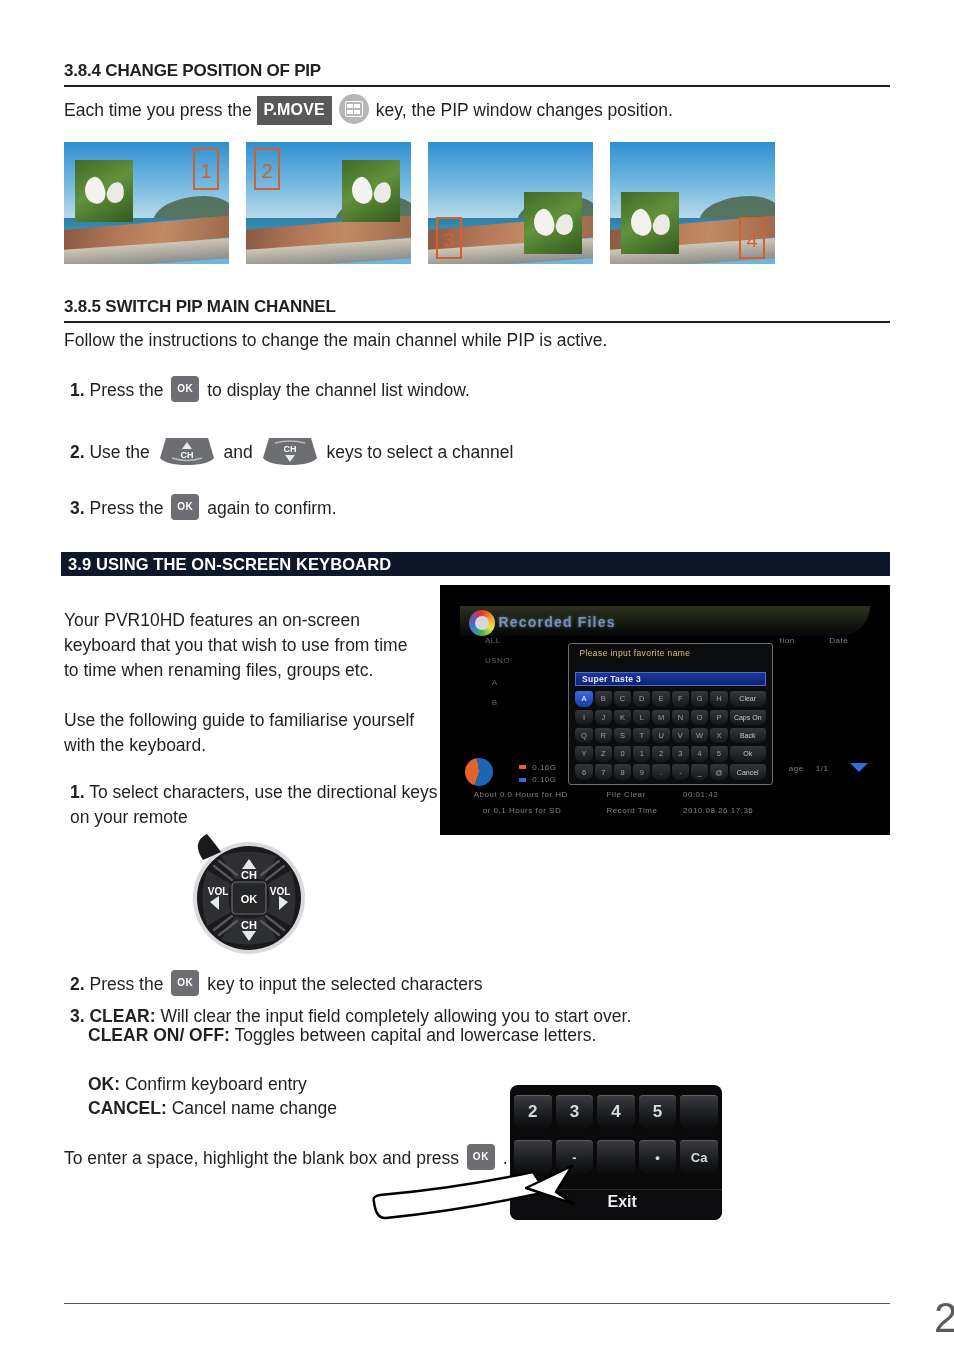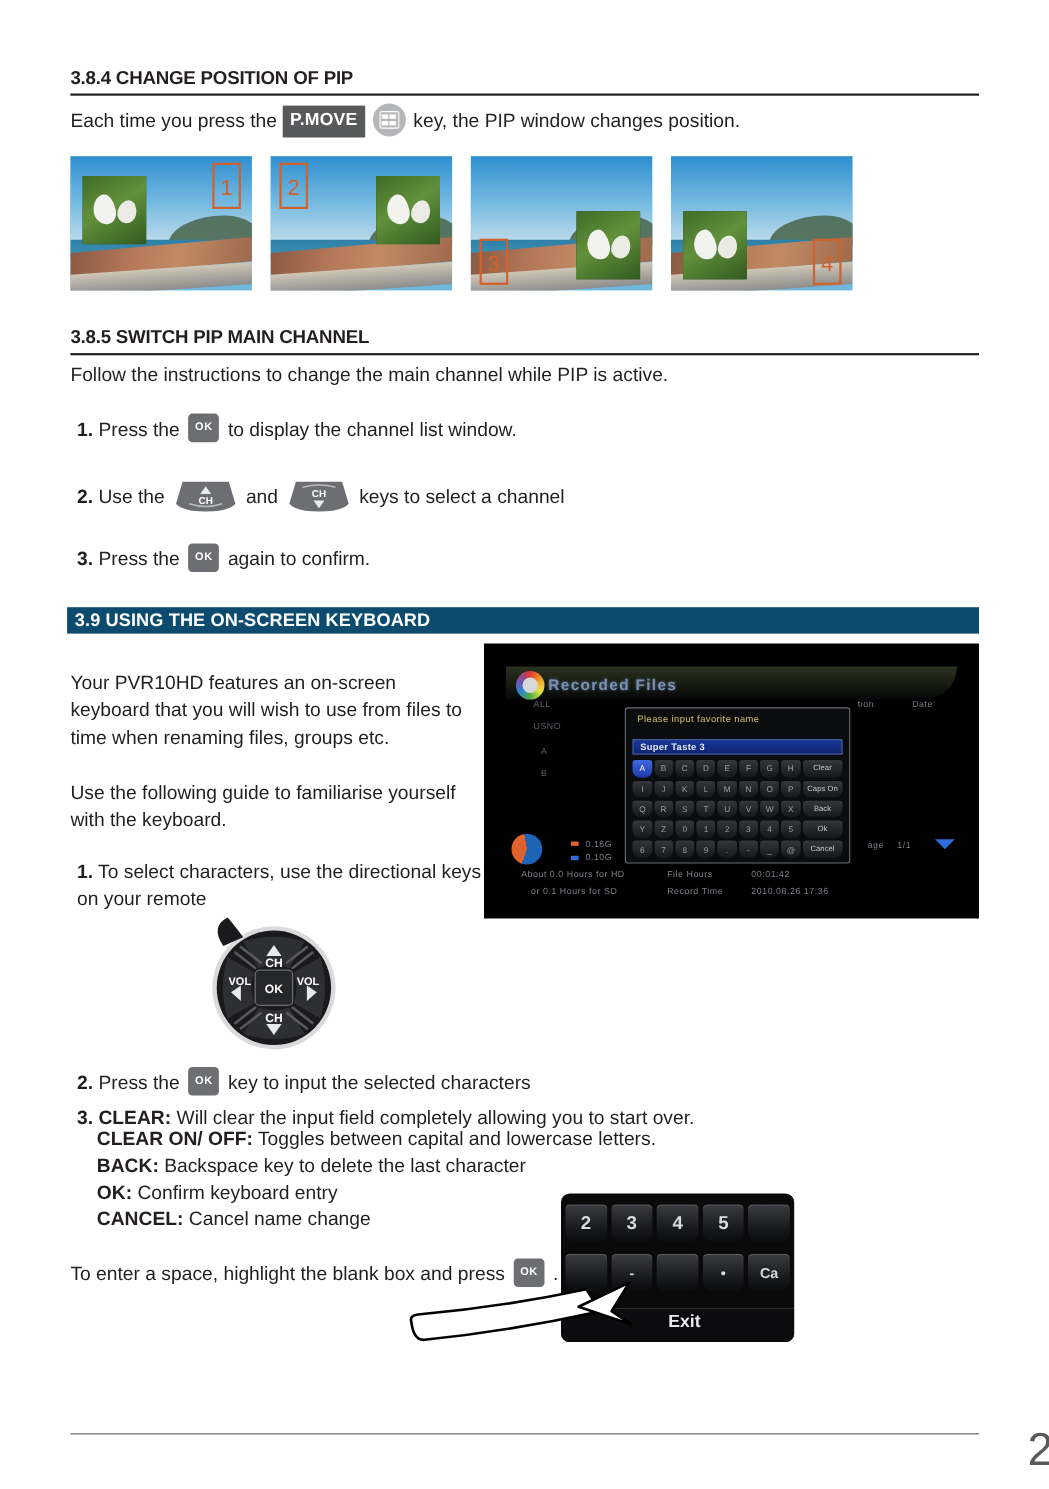--- a/index.html
+++ b/index.html
@@ -139,21 +139,21 @@
     font-size:20px;
     text-align:center;
     line-height:42px;
     box-sizing:border-box;
     font-family:"Liberation Sans", sans-serif;
   }
 
   
   .band{
     position:absolute;
-    background:#0c4a6e;
+    background:#0f172a;
     color:#ffffff;
     font-weight:bold;
     font-size:16.5px;
     letter-spacing:0.1px;
     display:flex;
     align-items:center;
     padding-left:7px;
     box-sizing:border-box;
   }
 
@@ -380,21 +380,21 @@
 
   <div class="body-text nowrap" style="left:70px;top:496px;">
     <b class="lbl">3.</b>
     <span>Press the</span>
     <span class="okkey">OK</span>
     <span>again to confirm.</span>
   </div>
 
   <div class="band" style="left:61px;top:552px;width:829px;height:24px;">3.9 USING THE ON-SCREEN KEYBOARD</div>
 
-  <div class="body-text" style="left:64px;top:608px;width:360px;line-height:25px;">Your PVR10HD features an on-screen keyboard that you will wish to use from files to time when renaming files, groups etc.</div>
+  <div class="body-text" style="left:64px;top:608px;width:360px;line-height:25px;">Your PVR10HD features an on-screen keyboard that you that wish to use from time to time when renaming files, groups etc.</div>
   <div class="body-text" style="left:64px;top:708px;width:360px;line-height:25px;">Use the following guide to familiarise yourself with the keyboard.</div>
 
   <div class="body-text" style="left:70px;top:780px;width:370px;line-height:25px;">
     <b class="lbl">1.</b>
     <span>To select characters, use the directional keys on your remote</span>
   </div>
 
   <div class="tv" style="left:440px;top:585px;width:450px;height:250px;">
     <div class="tv-inner">
       <div class="tv-topbar"></div>
@@ -477,21 +477,21 @@
       </div>
 
       <div class="tv-pie"></div>
       <div class="tv-chip" style="left:17.5%;top:72%;background:#e2622c;"></div>
       <div class="tv-chip" style="left:17.5%;top:77%;background:#2f6ed8;"></div>
       <div class="tv-dim2" style="left:20.5%;top:71%;">0.16G</div>
       <div class="tv-dim2" style="left:20.5%;top:76%;">0.10G</div>
 
       <div class="tv-dim2" style="left:7.5%;top:82%;">About 0.0 Hours for HD</div>
       <div class="tv-dim2" style="left:9.5%;top:88.5%;">or 0.1 Hours for SD</div>
-      <div class="tv-dim2" style="left:37%;top:82%;">File Hours</div>
+      <div class="tv-dim2" style="left:37%;top:82%;">File Clear</div>
       <div class="tv-dim2" style="left:37%;top:88.5%;">Record Time</div>
       <div class="tv-dim2" style="left:54%;top:82%;">00:01:42</div>
       <div class="tv-dim2" style="left:54%;top:88.5%;">2010.08.26 17:36</div>
 
       <div class="tv-dim2" style="left:77.5%;top:71.5%;">age</div>
       <div class="tv-dim2" style="left:83.5%;top:71.5%;">1/1</div>
       <div class="tv-arrow"></div>
     </div>
   </div>
 
@@ -543,24 +543,20 @@
 
   <div class="body-text nowrap" style="left:70px;top:1004px;">
     <b class="lbl">3.</b>
     <b class="lbl">CLEAR:</b>
     <span>Will clear the input field completely allowing you to start over.</span>
   </div>
   <div class="body-text nowrap" style="left:88px;top:1023px;">
     <b class="lbl">CLEAR ON/ OFF:</b>
     <span>Toggles between capital and lowercase letters.</span>
   </div>
-  <div class="body-text nowrap" style="left:88px;top:1047px;">
-    <b class="lbl">BACK:</b>
-    <span>Backspace key to delete the last character</span>
-  </div>
   <div class="body-text nowrap" style="left:88px;top:1096px;">
     <b class="lbl">CANCEL:</b>
     <span>Cancel name change</span>
   </div>
   <div class="body-text nowrap" style="left:88px;top:1072px;">
     <b class="lbl">OK:</b>
     <span>Confirm keyboard entry</span>
   </div>
 
   <div class="body-text nowrap" style="left:64px;top:1146px;">

